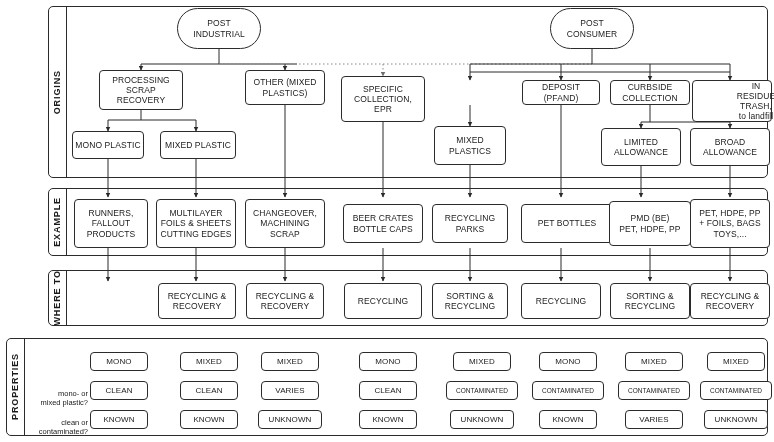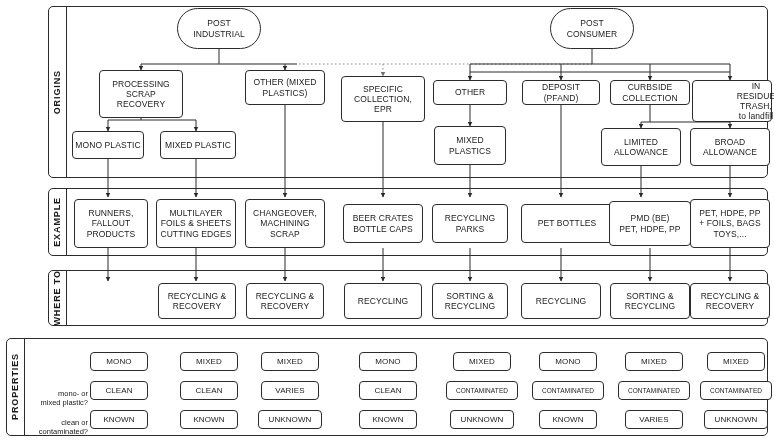--- a/index.html
+++ b/index.html
@@ -180,31 +180,28 @@
     <span>PROPERTIES</span>
   </div>
 
   <div class="node rounded-cap" style="left:177px; top:8px; width:84px; height:41px; font-size:8.5px;">
     <span class="lbl">POST<br>INDUSTRIAL</span>
   </div>
   <div class="node rounded-cap" style="left:550px; top:8px; width:84px; height:41px; font-size:8.5px;">
     <span class="lbl">POST<br>CONSUMER</span>
   </div>
 
-  <div class="node" style="left:99px; top:70px; width:84px; height:48px; font-size:8.5px;">
+  <div class="node" style="left:99px; top:70px; width:84px; height:40px; font-size:8.5px;">
     <span class="lbl">PROCESSING<br>SCRAP<br>RECOVERY</span>
   </div>
   <div class="node" style="left:341px; top:76px; width:84px; height:46px; font-size:8.5px;">
     <span class="lbl">SPECIFIC<br>COLLECTION,<br>EPR</span>
   </div>
   <div class="node" style="left:245px; top:70px; width:80px; height:35px; font-size:8.5px;">
     <span class="lbl">OTHER (MIXED<br>PLASTICS)</span>
-  </div>
-  <div class="node" style="left:433px; top:80px; width:74px; height:25px; font-size:8.5px;">
-    <span class="lbl">OTHER</span>
   </div>
   <div class="node" style="left:522px; top:80px; width:78px; height:25px; font-size:8.5px;">
     <span class="lbl">DEPOSIT<br>(PFAND)</span>
   </div>
   <div class="node" style="left:610px; top:80px; width:80px; height:25px; font-size:8.5px;">
     <span class="lbl">CURBSIDE<br>COLLECTION</span>
   </div>
   <div class="node" style="left:692px; top:80px; width:80px; height:42px; font-size:8.5px;padding-left:48px;">
     <span class="lbl">IN RESIDUE<br>TRASH, to landfill</span>
   </div>

